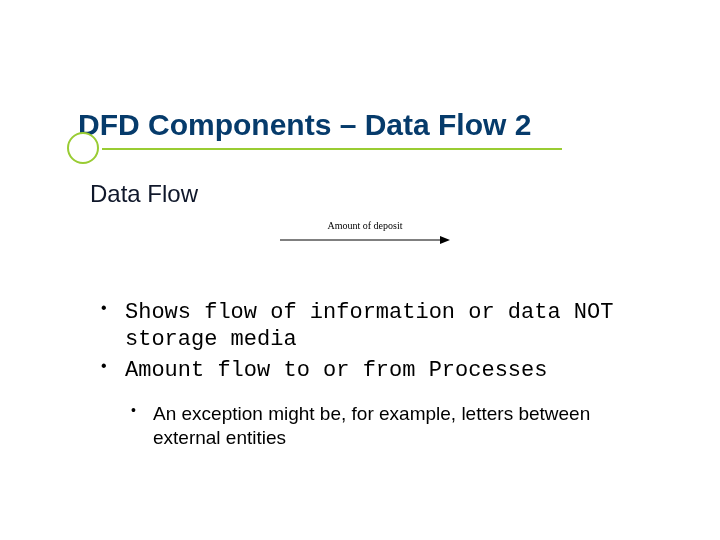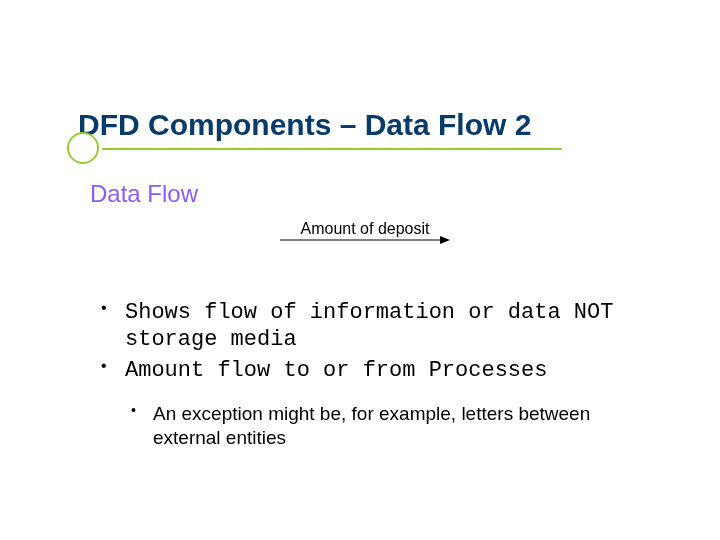--- a/index.html
+++ b/index.html
@@ -43,37 +43,38 @@
     border: 2px solid #99cc33;
     border-radius: 50%;
     box-sizing: border-box;
     background: #fff;
   }
   .subhead {
     position: absolute;
     left: 90px;
     top: 180px;
     font-size: 24px;
-    color: #8b5cf6;
+    color: #0f172a;
   }
   .arrow-wrap {
     position: absolute;
     left: 280px;
     top: 220px;
     width: 170px;
     height: 28px;
   }
   .arrow-label {
     position: absolute;
     left: 0;
     right: 0;
     top: 0;
     text-align: center;
-    font-size: 16px;
+    font-size: 10px;
     color: #000;
+    font-family: Liberation Serif, serif;
   }
   .arrow-svg {
     position: absolute;
     left: 0;
     top: 14px;
     width: 170px;
     height: 12px;
   }
   .bullets {
     position: absolute;

